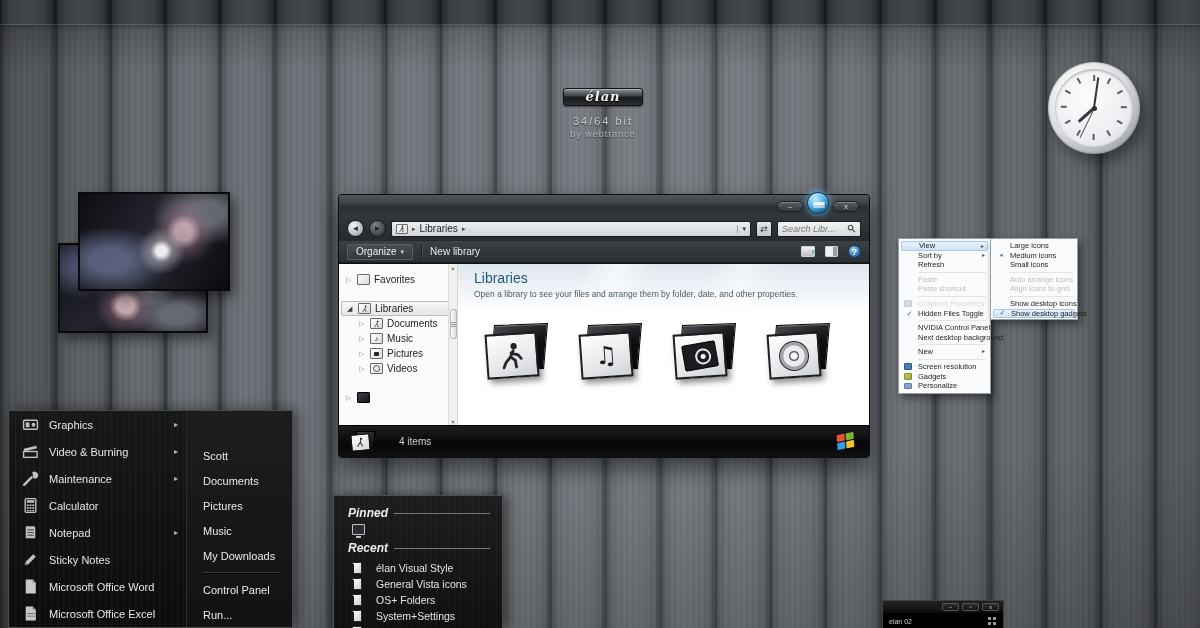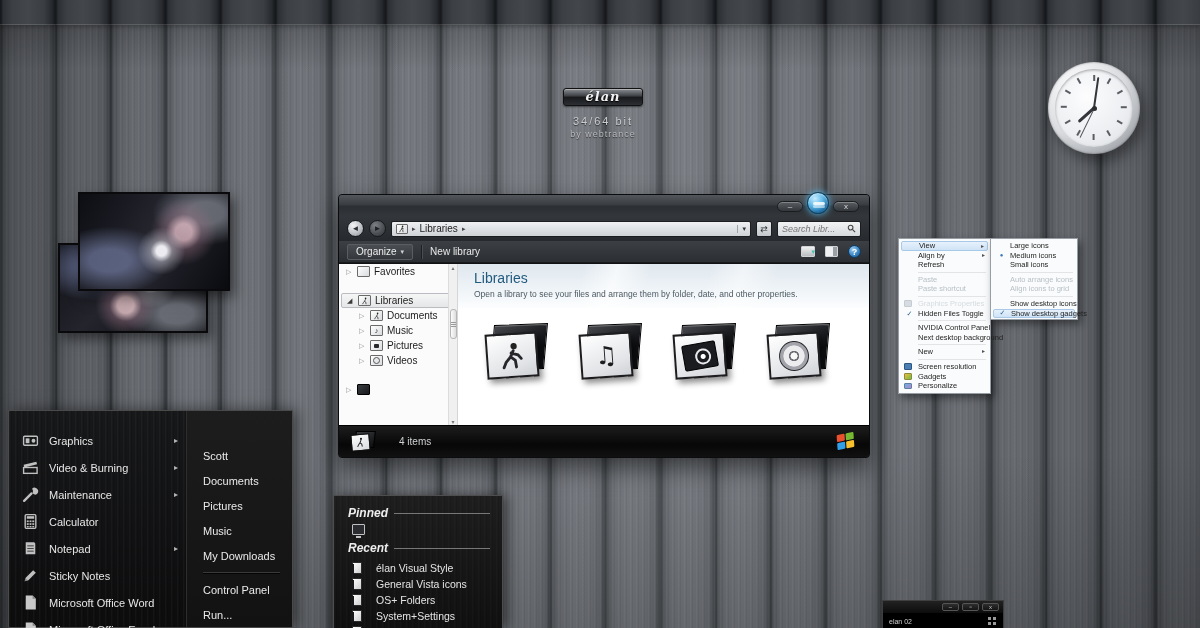--- a/index.html
+++ b/index.html
@@ -124,21 +124,21 @@
   .viewsicon { width:14px; height:11px; border:1px solid #cfd3d6; border-radius:1px;
     background:linear-gradient(180deg,#f0f0f0,#b9bdc1); }
   .tealdd { color:#49c2b2; font-size:7px; margin-left:-6px; }
   .previcon { width:13px; height:11px; border:1px solid #cfd3d6; border-radius:1px;
     background:linear-gradient(90deg,#eef0f1 65%, #9aa0a5 65%); }
   .helpicon { width:13px; height:13px; border-radius:50%;
     background:radial-gradient(circle at 35% 30%, #9fd0f2, #3c86c4 55%, #174f86);
     color:#fff; font-size:9px; font-weight:bold; text-align:center; line-height:13px; border:1px solid #0e3c66; }
 
   .winbody { position:relative; height:162px; background:#fff; border-top:1px solid #101214; display:flex; }
-  .sidebar { width:119px; background:#fbfbfb; border-right:1px solid #d6d6d6; position:relative; font-size:10px; color:#1c1c1c; }
+  .sidebar { width:119px; background:#fbfbfb; border-right:1px solid #d6d6d6; position:relative; padding-top:8px; font-size:10px; color:#1c1c1c; }
   .trow { display:flex; align-items:center; gap:4px; height:15px; padding-left:7px; }
   .trow.child { padding-left:20px; }
   .trow .exp { width:7px; font-size:7px; color:#8a8a8a; }
   .trow .exp.open { color:#3a3a3a; font-size:7px; }
   .trow.sel { margin:0 5px 0 2px; padding-left:5px; border:1px solid #b9bdc1; border-radius:2px;
     background:linear-gradient(180deg,#f6f6f6,#e4e6e8); }
   .mini { width:13px; height:11px; border:1px solid #6a6a6a; border-radius:1px;
     background:linear-gradient(135deg,#ffffff,#d9dbdd); display:flex; align-items:center; justify-content:center;
     font-size:7px; color:#222; flex:0 0 auto; }
   .mini.dark { background:linear-gradient(135deg,#3a3d41,#17191b); border-color:#000; }
@@ -184,21 +184,21 @@
   .winflag { position:absolute; right:14px; top:7px; width:18px; height:16px; transform:rotate(-4deg); }
   .winflag i { position:absolute; width:8px; height:7px; border-radius:1px; transform:skewY(-8deg); }
   .winflag .r { left:0; top:1px;  background:#e8502e; }
   .winflag .g { left:9px; top:0;  background:#77b832; }
   .winflag .b { left:0; top:9px;  background:#31a0e8; }
   .winflag .y { left:9px; top:8px; background:#f7c02c; }
 
   
   .startmenu { left:8px; top:410px; width:285px; height:218px; display:flex;
     border:1px solid #4a4a4a; background:#101010; box-shadow:4px 0 14px rgba(0,0,0,.5); }
-  .smleft { width:177px; padding-top:16px;
+  .smleft { width:177px; padding-top:0;
     background:
       repeating-linear-gradient(90deg, rgba(255,255,255,.03) 0 1px, rgba(0,0,0,.12) 2px 3px, rgba(0,0,0,0) 3px 6px),
       linear-gradient(180deg,#17181a,#0c0c0d); }
   .smrow { display:flex; align-items:center; gap:10px; height:27px; padding:0 8px 0 13px; color:#e6e6e6; font-size:11px; }
   .smrow .smicon { width:17px; height:17px; flex:0 0 auto; opacity:.92; }
   .smrow .arrow { margin-left:auto; color:#b5b5b5; font-size:8px; }
   .smright { flex:1; padding-top:32px; border-left:1px solid #2e2e2e;
     background:linear-gradient(180deg,#1d1d1e,#121213); }
   .smrrow { height:25px; display:flex; align-items:center; padding-left:16px; color:#eaeaea; font-size:11px; }
   .smdivider { height:1px; background:#3a3a3a; margin:4px 12px 4px 16px; box-shadow:0 1px 0 rgba(0,0,0,.8); }
@@ -596,21 +596,21 @@
 
     </div>
   </div>
 
   <div class="abs ctx main" style="z-index:7">
     <div class="crow hl">
       <span>View</span>
       <span class="sub-arrow">▸</span>
     </div>
     <div class="crow">
-      <span>Align by</span>
+      <span>Sort by</span>
       <span class="sub-arrow">▸</span>
     </div>
     <div class="crow">
       <span>Refresh</span>
     </div>
     <div class="cdiv"></div>
     <div class="crow dis">
       <span>Paste</span>
     </div>
     <div class="crow dis">

